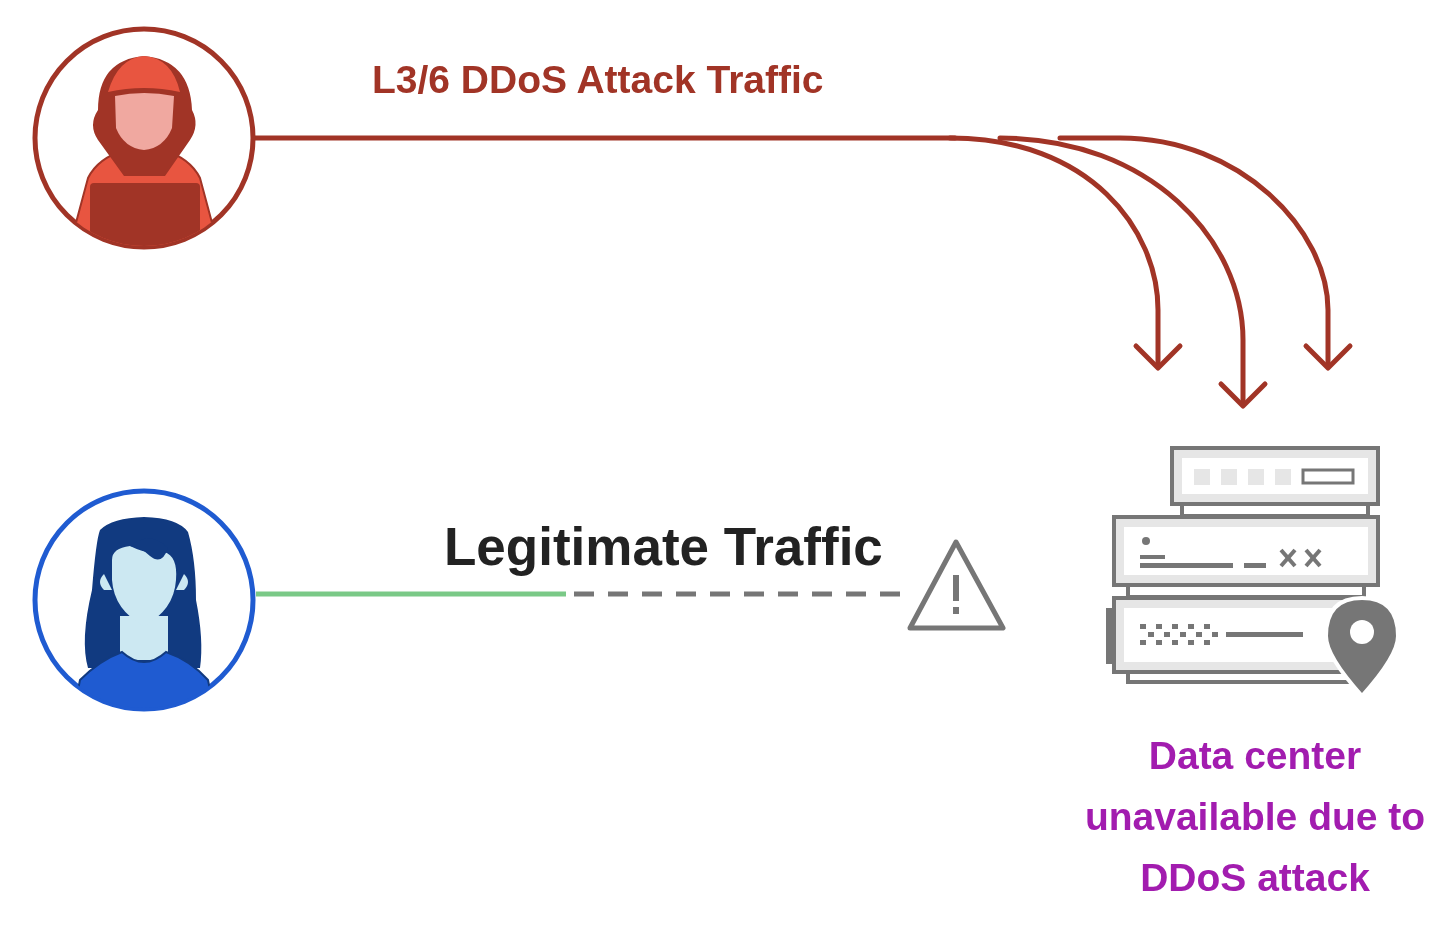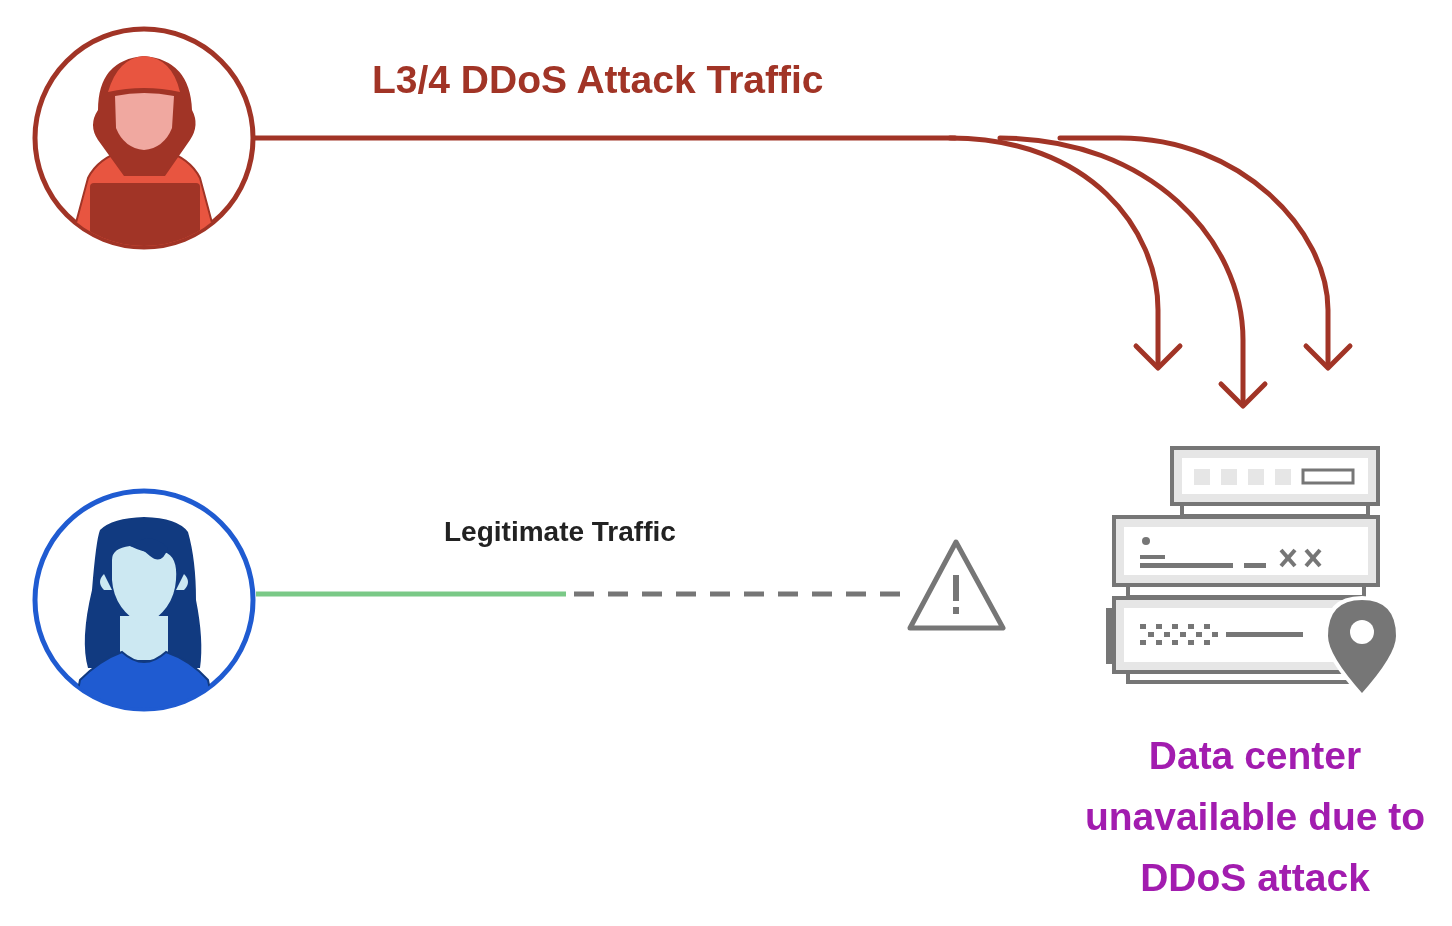--- a/index.html
+++ b/index.html
@@ -1,21 +1,21 @@
 <!DOCTYPE html>
 <html><head>
 <meta charset="utf-8">
 <style>
   html, body { margin:0; padding:0; background:#ffffff; }
   body { width:1452px; height:926px; position:relative; overflow:hidden;
          font-family:"Liberation Sans", "DejaVu Sans", sans-serif; }
   svg.canvas { position:absolute; left:0; top:0; }
   .label { position:absolute; font-weight:700; white-space:nowrap; }
   #attack-label { left:372px; top:58px; font-size:39px; color:#a13426; }
-  #legit-label { left:444px; top:516px; font-size:28px; color:#222222; }
+  #legit-label { left:444px; top:516px; font-size:53px; color:#222222; }
   #dc-label { left:1060px; top:725px; width:390px; text-align:center; font-size:39px;
               line-height:61px; color:#a21caf; white-space:normal; }
 </style>
 </head>
 <body>
 
 <svg class="canvas" width="1452" height="926" viewBox="0 0 1452 926">
 
   <g fill="none" stroke="#a13426" stroke-width="5" stroke-linecap="round" stroke-linejoin="round">
     <path d="M255 138 L955 138"></path>
@@ -118,15 +118,15 @@
     </g>
     <rect x="1128" y="672" width="226" height="10" fill="#ffffff" stroke="#767676" stroke-width="4"></rect>
   </g>
 
   <g>
     <path d="M1362 598 Q1398 598 1398 636 Q1398 656 1362 696 Q1326 656 1326 636 Q1326 598 1362 598 Z" fill="#767676" stroke="#ffffff" stroke-width="4"></path>
     <circle cx="1362" cy="632" r="12" fill="#ffffff"></circle>
   </g>
 </svg>
 
-<div id="attack-label" class="label">L3/4 DDoS Attack Traffic</div>
+<div id="attack-label" class="label">L3/6 DDoS Attack Traffic</div>
 <div id="legit-label" class="label">Legitimate Traffic</div>
 <div id="dc-label" class="label">Data center unavailable due to DDoS attack</div>
 
 </body></html>

